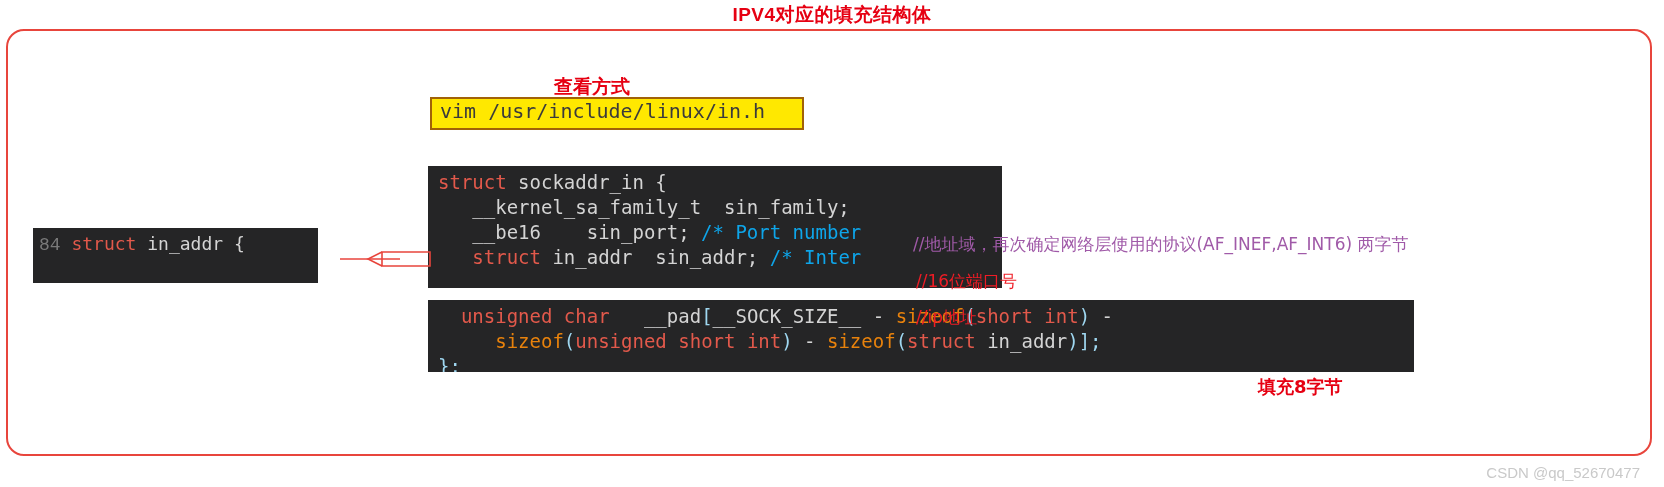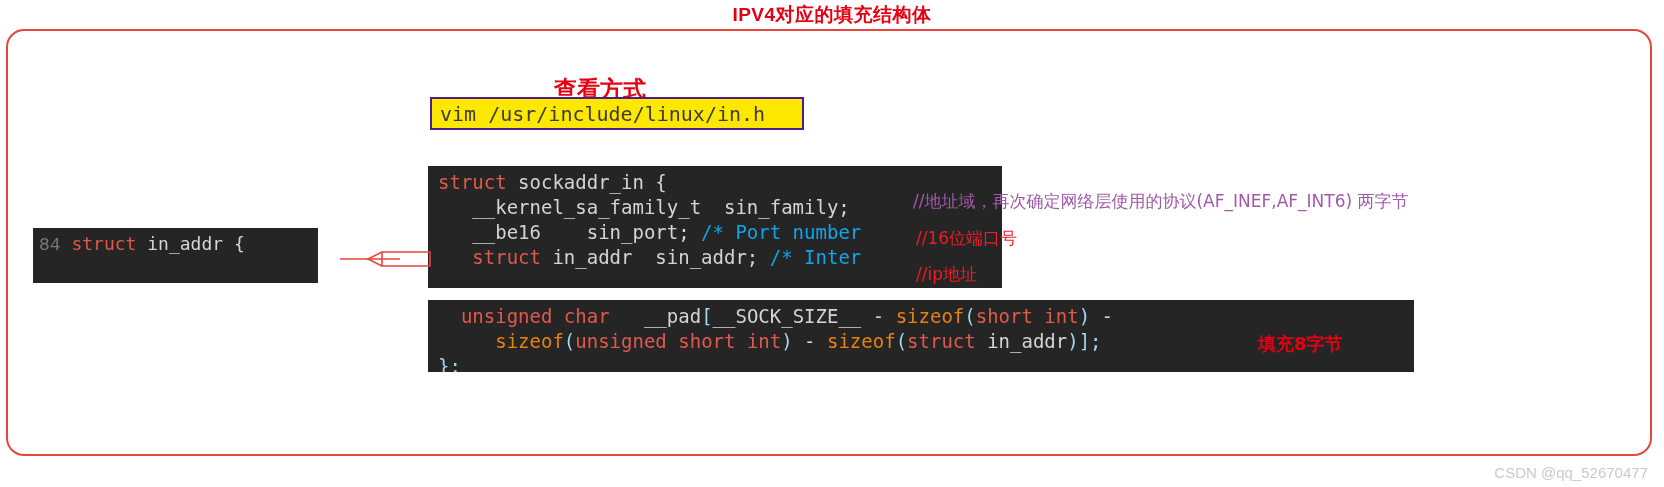--- a/index.html
+++ b/index.html
@@ -41,36 +41,35 @@
     box-sizing: border-box;
   }
 
   
   #howto-label {
     position: absolute;
     left: 554px;
     top: 74px;
     color: #e60012;
     font-weight: bold;
-    font-size: 23px;
+    font-size: 19px;
     font-family: Liberation Serif, serif;
   }
 
   
   #command-box {
     position: absolute;
     left: 430px;
     top: 97px;
     width: 374px;
     height: 33px;
     background: #ffe800;
-    border: 2px solid #4c1d95;
+    border: 2px solid #a16207;
     box-sizing: border-box;
     display: flex;
-    align-items: center;
     padding-left: 8px;
   }
   #command-text {
     color: #3b3b3b;
     font-family: "DejaVu Sans Mono", monospace;
     font-size: 20px;
     letter-spacing: 0px;
     white-space: pre;
   }
 
@@ -120,20 +119,21 @@
   .punc    { color: #9fd7f0; }   
   .lineno  { color: #7a7a7a; font-family: Liberation Mono, monospace; }   
   .macro   { color: #d4d4d4; }
 
   
   .annotation {
     position: absolute;
     font-size: 17px;
     font-family: "DejaVu Sans", sans-serif;
     white-space: nowrap;
+    margin-top: 43px;
   }
   #anno-family {
     left: 913px;
     top: 190px;
     color: #a05aa8;
   }
   #anno-port {
     left: 916px;
     top: 227px;
     color: #ee1c25;
@@ -156,21 +156,21 @@
     position: absolute;
     left: 338px;
     top: 245px;
     width: 98px;
     height: 28px;
   }
 
   
   #watermark {
     position: absolute;
-    right: 16px;
+    right: 24px;
     bottom: 6px;
     color: #c9c9c9;
     font-size: 15px;
     font-family: "Liberation Sans", sans-serif;
   }
 </style>
 </head>
 <body>
 
 <div id="page-title">IPV4对应的填充结构体</div>

